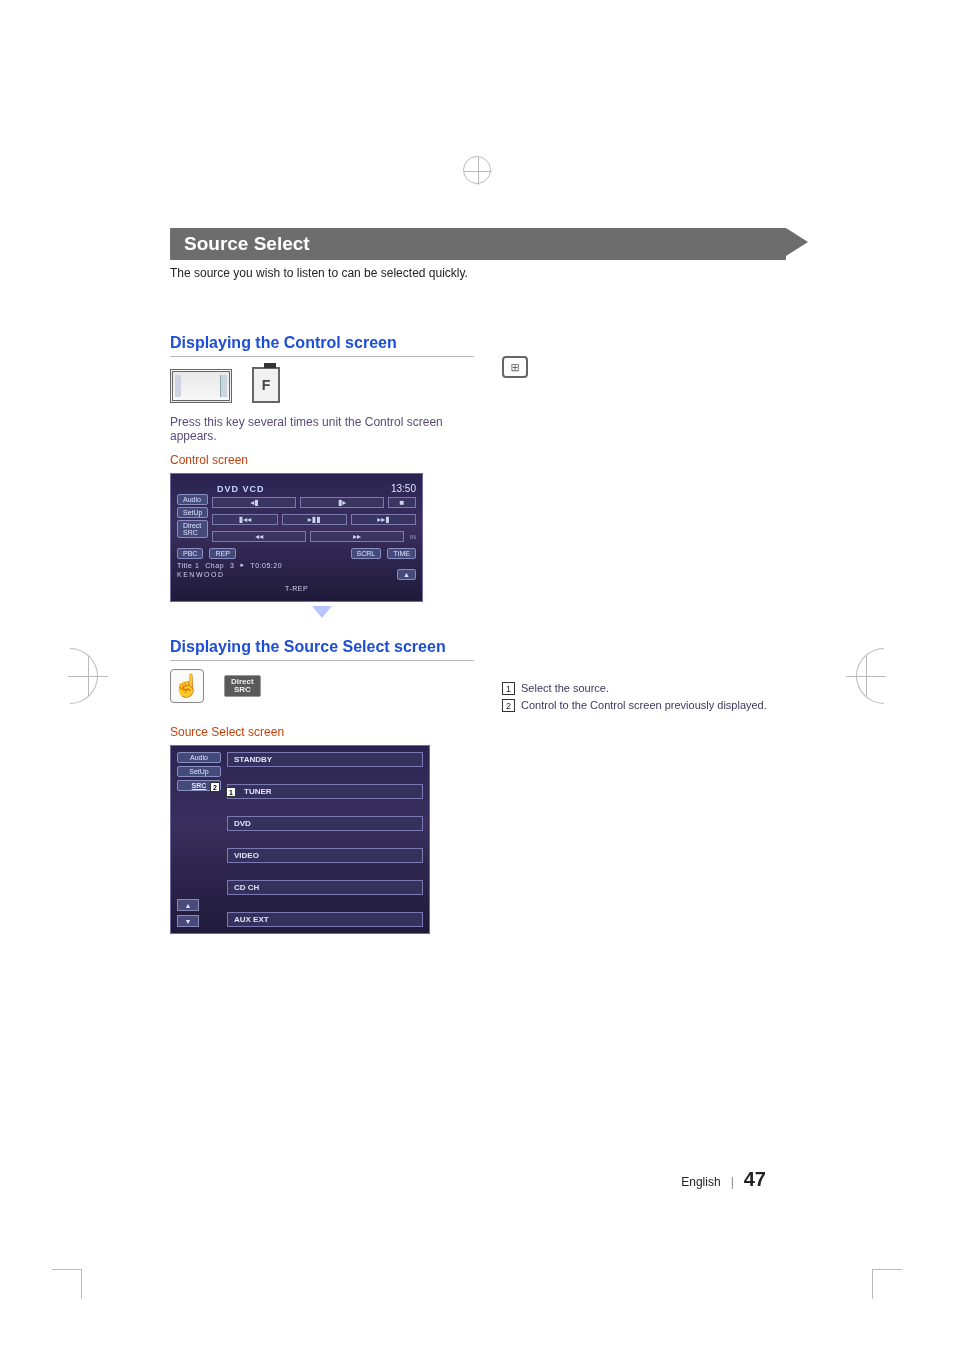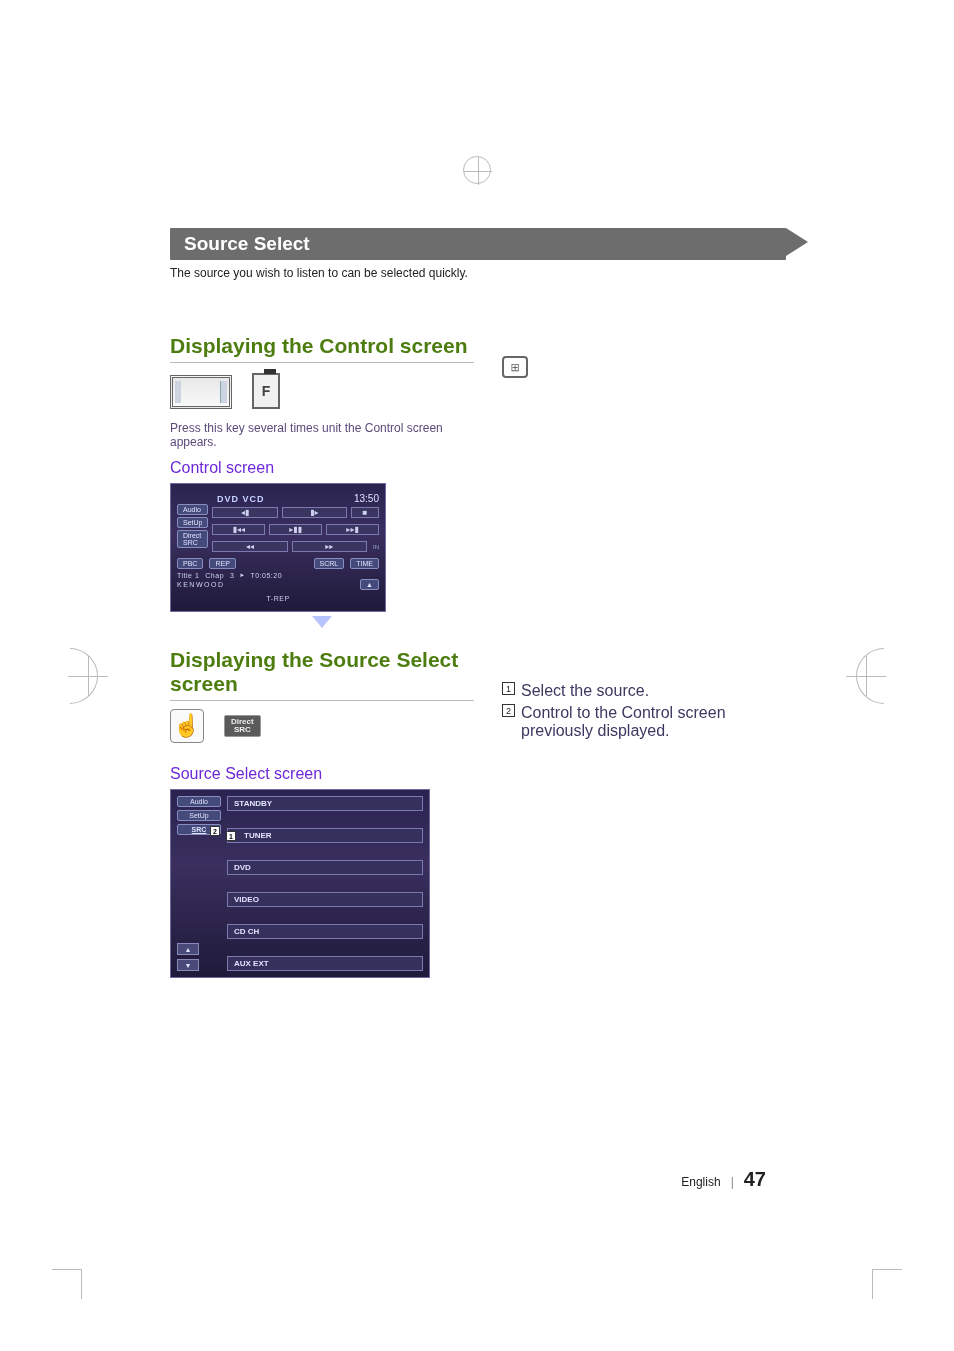--- a/index.html
+++ b/index.html
@@ -84,23 +84,23 @@
     margin-top: 6px;
   }
   .twocol {
     margin-top: 54px;
     display: flex;
     gap: 28px;
   }
   .leftcol { width: 304px; flex: 0 0 304px; }
   .rightcol { flex: 1; font-size: 11px; }
   .h2 {
-    color: #4d7c0f;
+    color: #1d4ed8;
     font-weight: bold;
-    font-size: 21px;
+    font-size: 16px;
   }
   .rule {
     height: 1px; background: #b9b9b9; margin-top: 4px;
     width: 100%;
   }
   .btnrow {
     display:flex; gap:20px; align-items:flex-end; margin-top:10px;
   }
   .rect-btn {
     width: 62px; height: 34px;
@@ -115,26 +115,26 @@
   .rect-btn::after  { right:2px; border-left:1px solid #8aa; }
   .small-btn {
     width: 28px; height: 36px;
     border: 2px solid #666;
     background:#f1f1f1;
     display:flex; align-items:center; justify-content:center;
     font-weight:bold; font-size:14px; color:#444; position:relative;
   }
   .small-btn .tab { position:absolute; top:-6px; right:2px; width:12px; height:5px; background:#333; }
   .bodytext { font-size: 12px; color: #5a4b7a; margin-top: 12px; }
-  .label { font-size: 16px; color:#6d28d9; margin-top: 10px; }
+  .label { font-size: 12px; color:#c2410c; margin-top: 10px; }
 
   
   .screen {
     margin-top: 6px;
-    width: 216px;
+    width: 253px;
     background: linear-gradient(#2a2350, #3a2f5e 40%, #1f1a3a);
     border: 1px solid #6f6aa0;
     padding: 6px 6px 8px 6px;
     color: #cfd2ee;
     font-size: 8px;
   }
   .screen .row { display:flex; align-items:center; gap:4px; margin-top:3px; }
   .screen .title { color:#c8d4ff; font-weight:bold; font-size:9px; letter-spacing:1px; margin-left:40px; }
   .screen .time { margin-left:auto; font-size:10px; color:#e0e4ff; }
   .sbtn {
@@ -190,21 +190,21 @@
   .note-icon {
     width:26px;height:22px;border:2px solid #666;border-radius:4px;display:flex;align-items:center;justify-content:center;font-size:11px;color:#666;margin-bottom:6px;
   }
   .bullet-row { display:flex; gap:6px; }
   .bullet { width:3px;height:3px;background:#333;border-radius:50%;margin-top:5px;flex-shrink:0; }
   .rightnote { color:#3e3760; font-size:10.5px; line-height:1.35; }
 
   .numlist { margin-top: 4px; }
   .numlist .row { display:flex; gap:6px; align-items:flex-start; margin-top:4px; }
   .numbox { width:13px;height:13px;border:1px solid #333;font-size:9px;text-align:center;line-height:13px;flex-shrink:0;background:#fff; }
-  .numtext { font-size:16px; color:#3e3760; }
+  .numtext { font-size:11px; color:#3e3760; }
 
   .footer-page {
     position:absolute;
     right: 188px;
     bottom: 160px;
     font-size: 12px;
     color:#222;
     display:flex; align-items:baseline; gap:10px;
   }
   .footer-page .pg { font-size:20px; font-weight:bold; }

